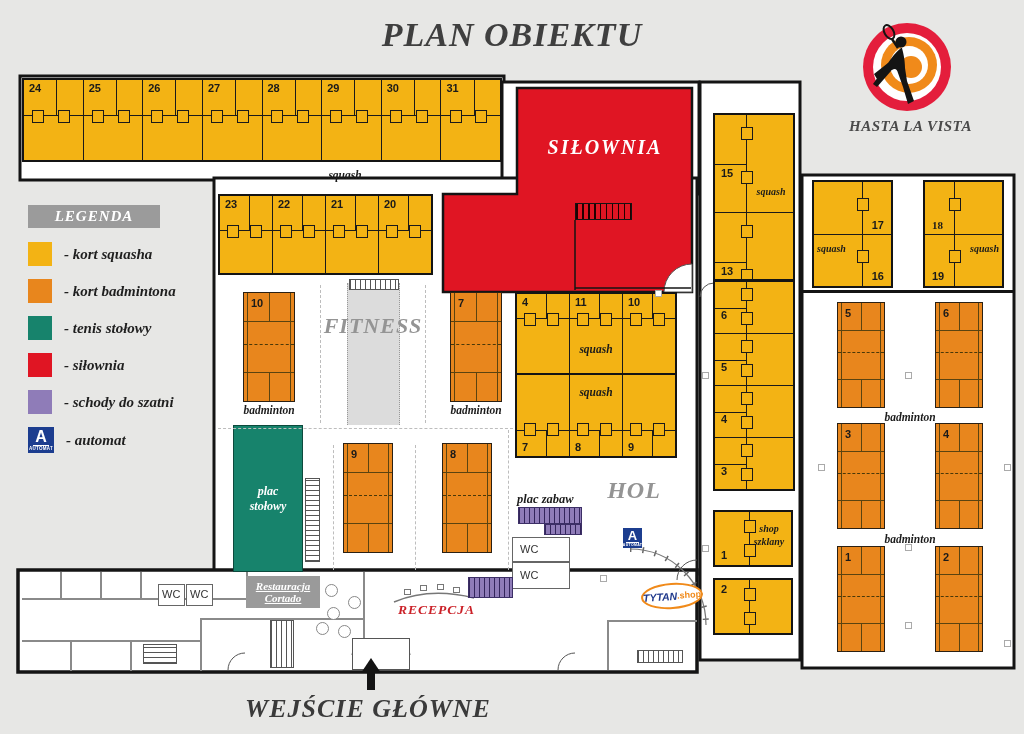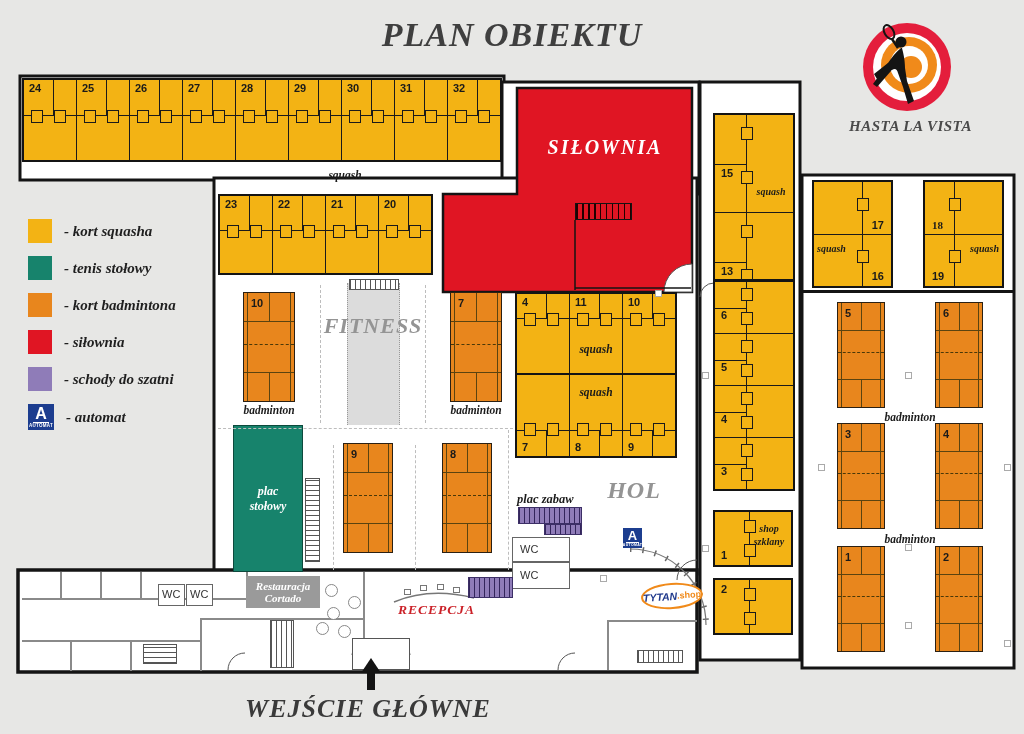--- a/index.html
+++ b/index.html
@@ -99,21 +99,21 @@
 
   .tytan{border:2.5px solid #F08A1A;border-radius:50%;background:#fff;display:flex;align-items:center;
          justify-content:center;transform:rotate(-4deg);box-sizing:border-box;}
   .tytan .t1{font:bold italic 10.5px "Liberation Sans",sans-serif;color:#20398C;}
   .tytan .t2{font:bold 9px "Liberation Sans",sans-serif;color:#F08A1A;}
 
   .tenis{background:#17836C;border:1.5px solid #0d4a3d;color:#fff;display:flex;align-items:center;
          justify-content:center;text-align:center;font:bold italic 12px "Liberation Serif",serif;box-sizing:border-box;}
   .fitness-strip{background:#DCDCDC;border-left:1.5px dotted #999;border-right:1.5px dotted #999;box-sizing:border-box;}
   .resto{background:#9a9a9a;color:#fff;display:flex;align-items:center;justify-content:center;text-align:center;
-         font:bold italic 11px "Liberation Serif",serif;}
+         font:bold italic 11px "Liberation Serif",serif;text-decoration:underline;}
   .arrow-tri{width:0;height:0;border-left:10px solid transparent;border-right:10px solid transparent;border-bottom:15px solid #141414;}
   .arrow-stem{background:#141414;}
 </style>
 </head>
 <body>
 
 <div id="plan">
 
   <svg style="left:0;top:0" width="1024" height="734" viewBox="0 0 1024 734">
     <rect x="20" y="76" width="484" height="104" fill="#fff" stroke="#141414" stroke-width="3"></rect>
@@ -149,32 +149,33 @@
       <ellipse cx="44" cy="18" rx="4.5" ry="7.5" transform="rotate(-30 44 18)" fill="none" stroke="#141414" stroke-width="2"></ellipse>
       <line x1="47" y1="25" x2="53" y2="34" stroke="#141414" stroke-width="2.5"></line>
       <circle cx="56" cy="28" r="5.5" fill="#141414"></circle>
       <path d="M56,34 C51,38 47,43 43,49 L29,60 L32,65 L47,56 C50,54 52,55 53,59 L58,73 L63,90 L69,87 L62,67 L60,54 C60,45 58,38 57,34 Z" fill="#141414"></path>
       <path d="M43,49 L28,70 L32,73 L46,57 Z" fill="#141414"></path>
     </g>
   </svg>
   <div class="brand-name" style="left:838px;top:118px;width:145px;">HASTA LA VISTA</div>
 
   <div style="left:28px;top:205px;width:170px;">
+    <div class="legend-bar" style="width:132px;height:23px;">LEGENDA</div>
     <div id="legend-items" style="margin-top:14px;">
         <div style="display: flex; align-items: center; gap: 12px; margin-bottom: 13px;">
           <div class="swatch" style="background: rgb(243, 179, 20);"></div>
           <span class="legend-item-label">- kort squasha</span>
         </div>
         <div style="display: flex; align-items: center; gap: 12px; margin-bottom: 13px;">
+          <div class="swatch" style="background: rgb(232, 134, 29);"></div>
+          <span class="legend-item-label">- kort badmintona</span>
+        </div>
+        <div style="display: flex; align-items: center; gap: 12px; margin-bottom: 13px;">
           <div class="swatch" style="background: rgb(23, 131, 108);"></div>
           <span class="legend-item-label">- tenis stołowy</span>
-        </div>
-        <div style="display: flex; align-items: center; gap: 12px; margin-bottom: 13px;">
-          <div class="swatch" style="background: rgb(232, 134, 29);"></div>
-          <span class="legend-item-label">- kort badmintona</span>
         </div>
         <div style="display: flex; align-items: center; gap: 12px; margin-bottom: 13px;">
           <div class="swatch" style="background: rgb(224, 21, 35);"></div>
           <span class="legend-item-label">- siłownia</span>
         </div>
         <div style="display: flex; align-items: flex-start; gap: 12px; margin-bottom: 13px;">
           <div class="swatch" style="background: rgb(143, 124, 184);"></div>
           <span class="legend-item-label">- schody do szatni</span>
         </div>
         <div style="display: flex; align-items: center; gap: 12px; margin-bottom: 13px;">
@@ -232,27 +233,20 @@
       </div>
       <div class="sq up">
         <span class="num">30</span>
         <i class="hl"></i>
         <i class="vt"></i>
         <i class="d d1"></i>
         <i class="d d2"></i>
       </div>
       <div class="sq up">
         <span class="num">31</span>
-        <i class="hl"></i>
-        <i class="vt"></i>
-        <i class="d d1"></i>
-        <i class="d d2"></i>
-      </div>
-      <div class="sq up">
-        <span class="num">32</span>
         <i class="hl"></i>
         <i class="vt"></i>
         <i class="d d1"></i>
         <i class="d d2"></i>
       </div>
     </div>
   <div class="lbl" style="left:300px;top:169px;width:90px;">squash</div>
 
   <div id="row-2" class="crow" style="left:218px;top:194px;width:215px;height:81px;">
       <div class="sq up">

